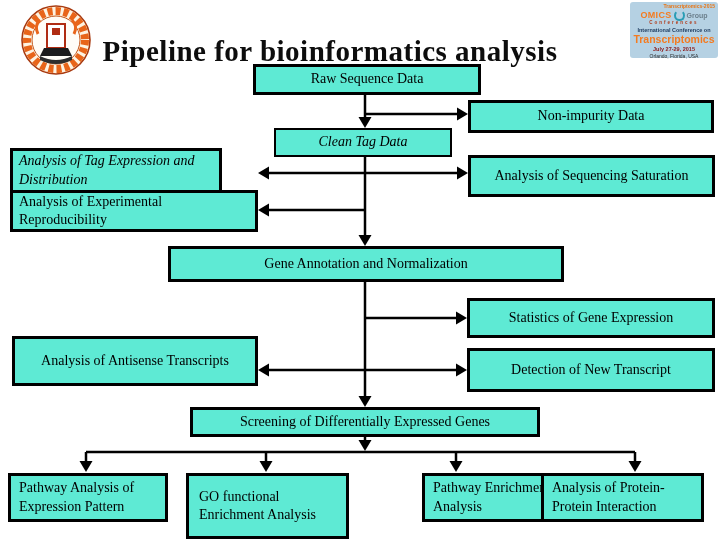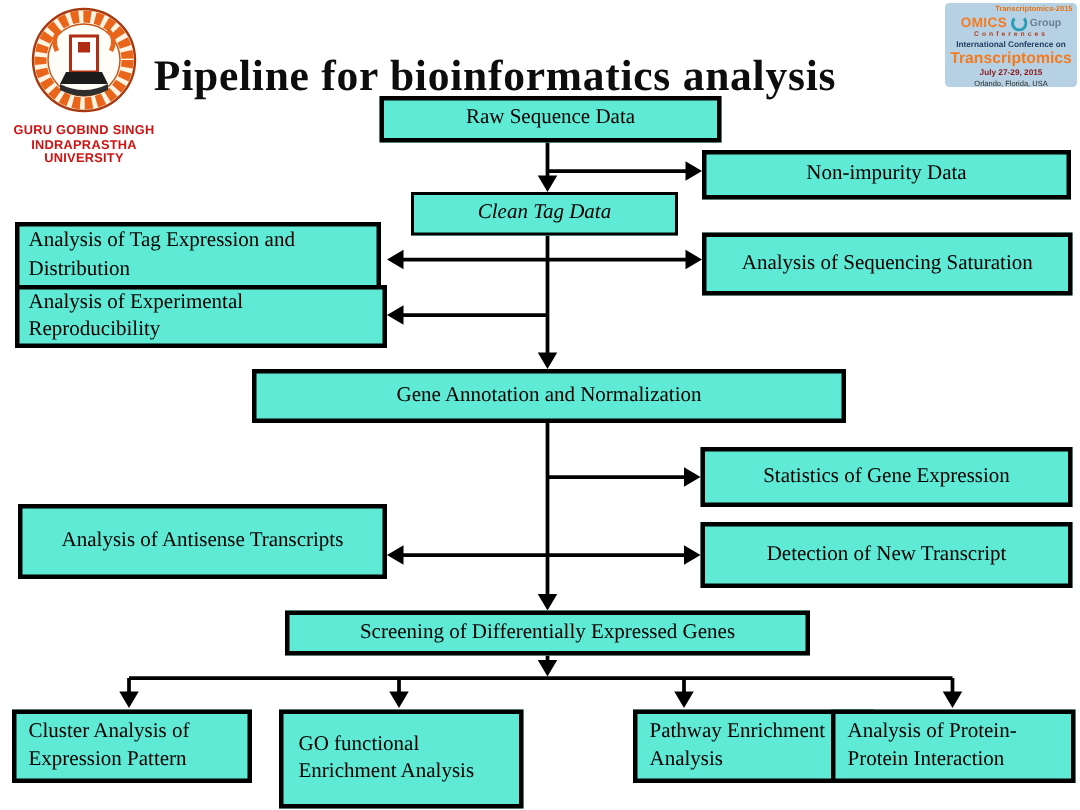--- a/index.html
+++ b/index.html
@@ -36,32 +36,32 @@
   
   .connector-layer{position:absolute;left:0;top:0;width:720px;height:540px;}
   .node{
     position:absolute;background:#5eead4;border:3px solid #000;box-sizing:border-box;
     display:flex;align-items:center;justify-content:center;text-align:left;
     font-size:14px;line-height:1.3;padding:1px 6px;
   }
   .n-raw{left:253px;top:64px;width:228px;height:31px;}
   .n-nonimp{left:468px;top:100px;width:246px;height:33px;}
   .n-clean{left:274px;top:128px;width:178px;height:29px;border-width:2px;font-style:italic;}
-  .n-tagexp{left:10px;top:148px;width:244px;height:45px;}
+  .n-tagexp{left:10px;top:148px;width:212px;height:45px;font-style:italic;}
   .n-exprep{left:10px;top:190px;width:248px;height:42px;}
   .n-seqsat{left:468px;top:155px;width:247px;height:42px;}
   .n-geneann{left:168px;top:246px;width:396px;height:36px;}
   .n-stats{left:467px;top:298px;width:248px;height:40px;}
   .n-antisense{left:12px;top:336px;width:246px;height:50px;}
   .n-newtrans{left:467px;top:348px;width:248px;height:44px;}
   .n-screening{left:190px;top:407px;width:350px;height:30px;}
   .n-cluster{left:8px;top:473px;width:160px;height:49px;padding:1px 8px;}
   .n-gofunc{left:186px;top:473px;width:163px;height:66px;padding:1px 10px;}
   .n-pathway{left:374px;top:473px;width:161px;height:49px;padding:1px 8px;margin-left:48px;}
-  .n-ppi{left:554px;top:473px;width:163px;height:49px;padding:1px 8px;}
+  .n-ppi{left:541px;top:473px;width:163px;height:49px;padding:1px 8px;}
 </style>
 </head>
 <body>
 
 <svg class="connector-layer" width="720" height="540" viewBox="0 0 720 540" fill="none">
   <g stroke="#000" stroke-width="2.5">
 
     <line x1="365" y1="95" x2="365" y2="119"></line>
     <line x1="365" y1="114" x2="459" y2="114"></line>
 
@@ -104,25 +104,20 @@
     <circle cx="36" cy="36" r="34" fill="#fdf3e2" stroke="#a83a10" stroke-width="1.6"></circle>
     <circle cx="36" cy="36" r="29" fill="none" stroke="#e8651a" stroke-width="8" stroke-dasharray="5 3"></circle>
     <circle cx="36" cy="36" r="24" fill="#fffdf7" stroke="#c2581c" stroke-width="1"></circle>
     <rect x="27" y="20" width="18" height="24" fill="#ffffff" stroke="#b02c12" stroke-width="2"></rect>
     <rect x="32" y="24" width="8" height="7" fill="#b02c12"></rect>
     <path d="M24 44 L48 44 L52 52 L20 52 Z" fill="#1c1c1c"></path>
     <path d="M20 52 Q36 60 52 52 L52 56 Q36 64 20 56 Z" fill="#2e2e2e"></path>
     <path d="M18 30 Q14 22 20 16" stroke="#e8651a" stroke-width="3" fill="none"></path>
     <path d="M54 30 Q58 22 52 16" stroke="#e8651a" stroke-width="3" fill="none"></path>
   </svg>
-  <div class="univ-name">
-    <div>GURU GOBIND SINGH</div>
-    <div>INDRAPRASTHA</div>
-    <div>UNIVERSITY</div>
-  </div>
 </div>
 
 <h1 class="slide-title">Pipeline for bioinformatics analysis</h1>
 
 <div class="conf-logo">
   <div class="conf-banner">Transcriptomics-2015</div>
   <div class="omics-row">
     <span class="omics-word">OMICS</span>
     <span class="omics-swirl"></span>
     <span class="omics-group">Group</span>
@@ -161,21 +156,21 @@
 <div class="node n-antisense">
   <span>Analysis of Antisense Transcripts</span>
 </div>
 <div class="node n-newtrans">
   <span>Detection of New Transcript</span>
 </div>
 <div class="node n-screening">
   <span>Screening of Differentially Expressed Genes</span>
 </div>
 <div class="node n-cluster">
-  <span>Cluster Analysis of Expression Pattern</span>
+  <span>Pathway Analysis of Expression Pattern</span>
 </div>
 <div class="node n-gofunc">
   <span>GO functional Enrichment Analysis</span>
 </div>
 <div class="node n-pathway">
   <span>Pathway Enrichment Analysis</span>
 </div>
 <div class="node n-ppi">
   <span>Analysis of Protein-Protein Interaction</span>
 </div>

